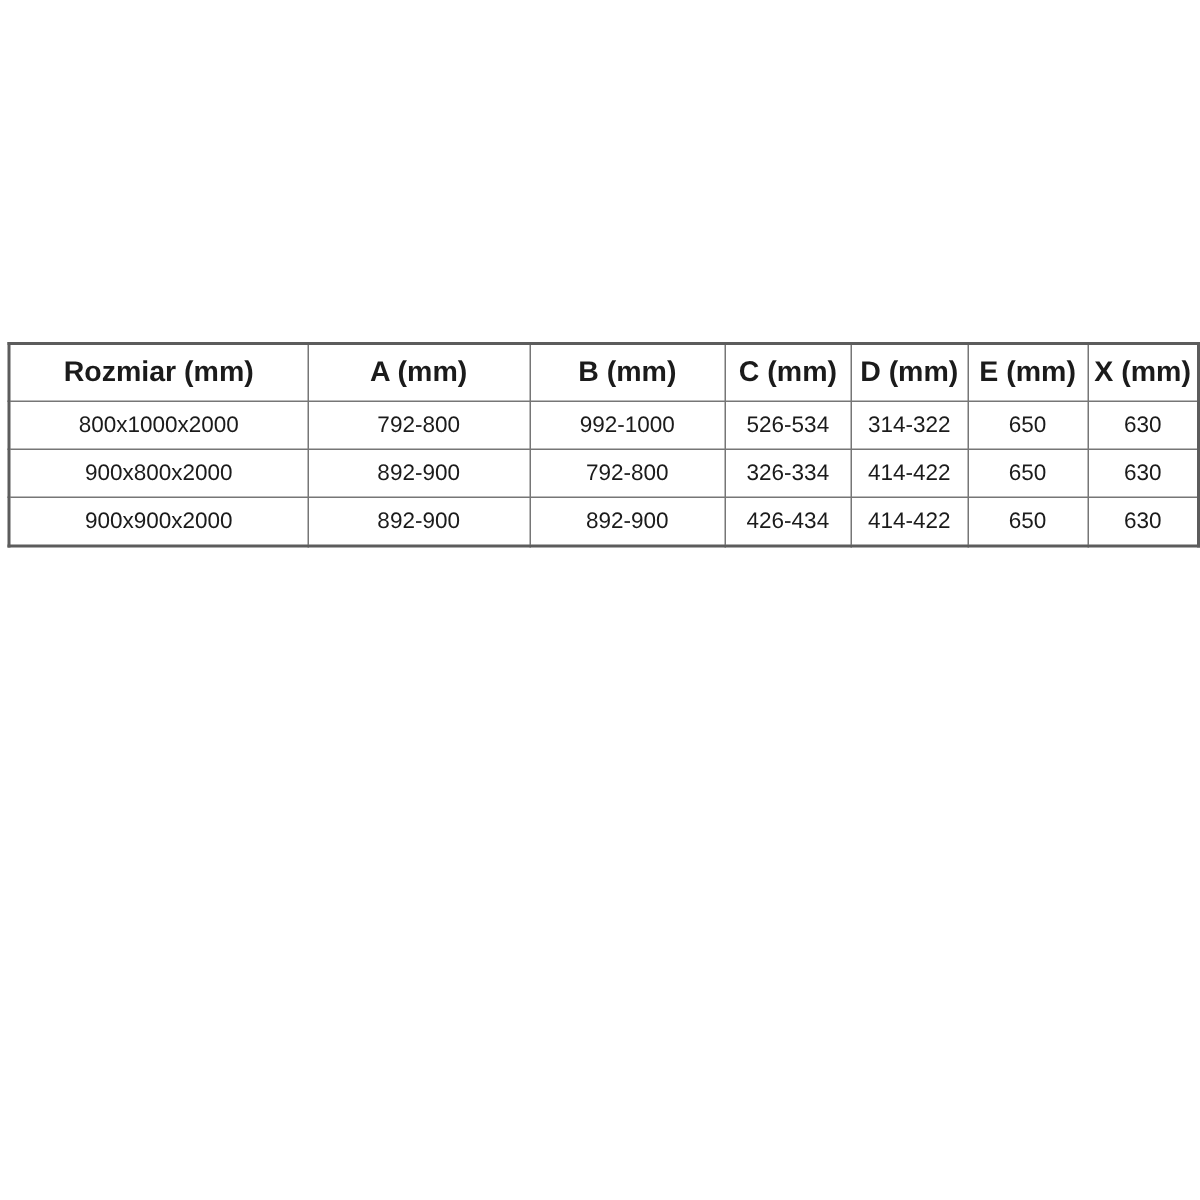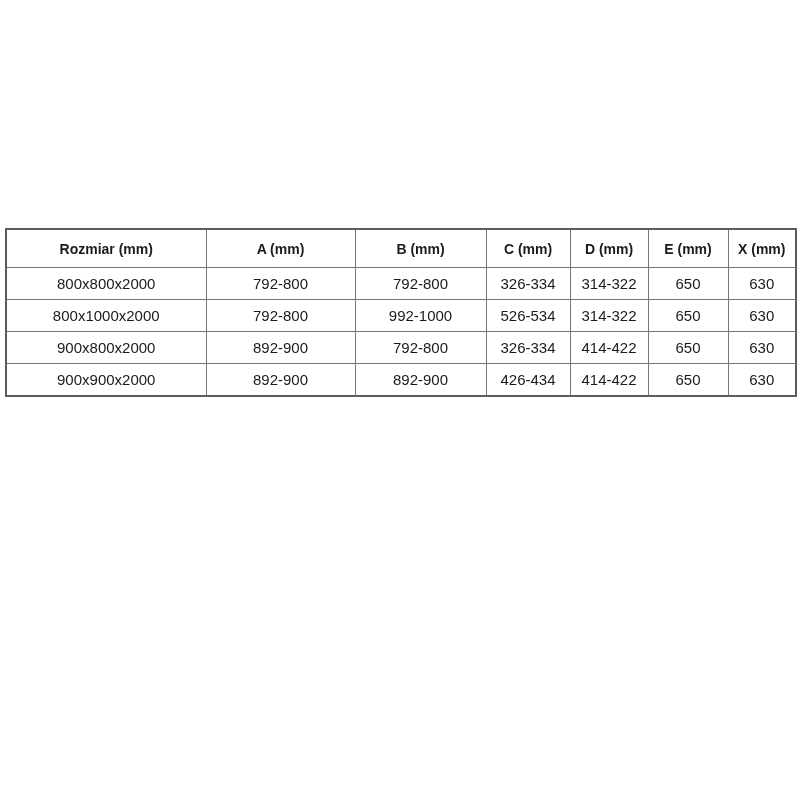--- a/index.html
+++ b/index.html
@@ -33,21 +33,21 @@
     border: 1px solid #767676;
     text-align: center;
     vertical-align: middle;
     color: #1b1b1b;
     padding: 0 4px;
     white-space: nowrap;
     overflow: hidden;
   }
   table.dim-table th {
     font-weight: 700;
-    font-size: 14px;
+    font-size: 19px;
     height: 37px;
   }
   table.dim-table td {
     font-weight: 400;
     font-size: 15px;
     height: 31px;
   }
 </style>
 </head>
 <body>
@@ -70,29 +70,20 @@
           <th>A (mm)</th>
           <th>B (mm)</th>
           <th>C (mm)</th>
           <th>D (mm)</th>
           <th>E (mm)</th>
           <th>X (mm)</th>
         </tr>
       </thead>
       <tbody>
         <tr>
-          <td>800x800x2000</td>
-          <td>792-800</td>
-          <td>792-800</td>
-          <td>326-334</td>
-          <td>314-322</td>
-          <td>650</td>
-          <td>630</td>
-        </tr>
-        <tr>
           <td>800x1000x2000</td>
           <td>792-800</td>
           <td>992-1000</td>
           <td>526-534</td>
           <td>314-322</td>
           <td>650</td>
           <td>630</td>
         </tr>
         <tr>
           <td>900x800x2000</td>

